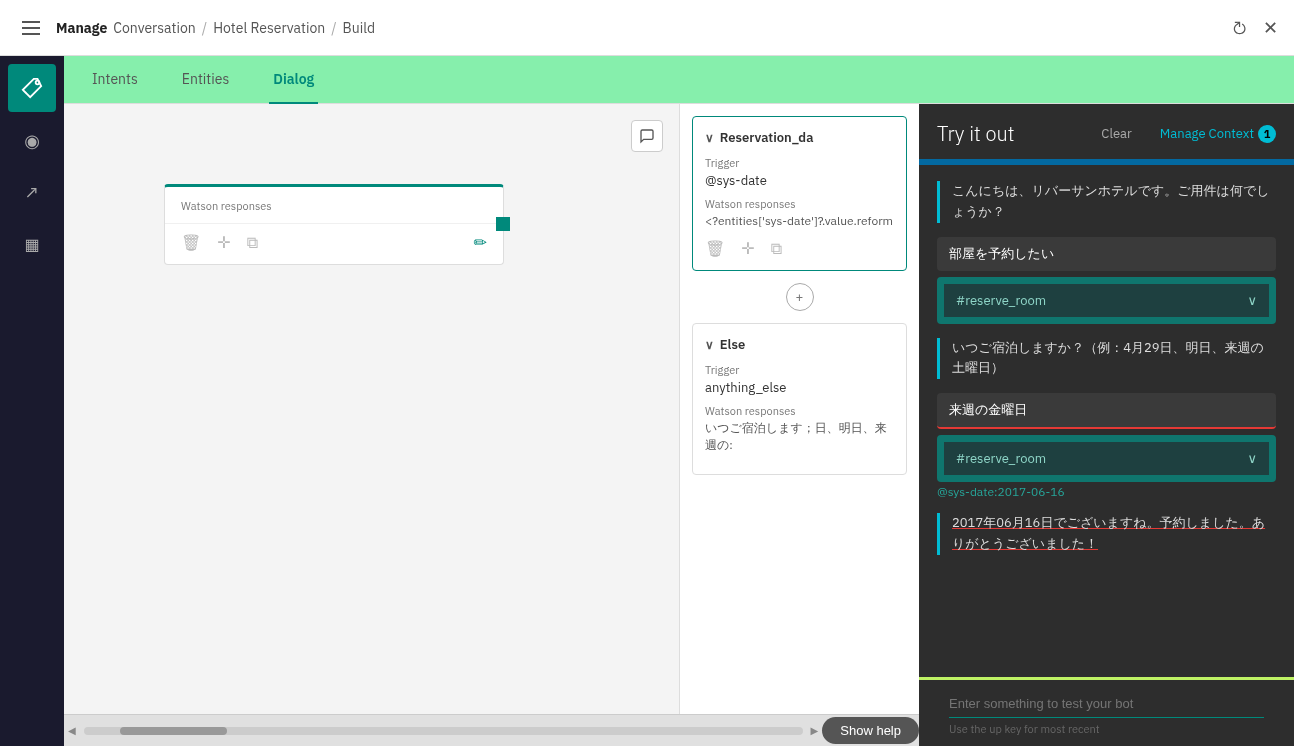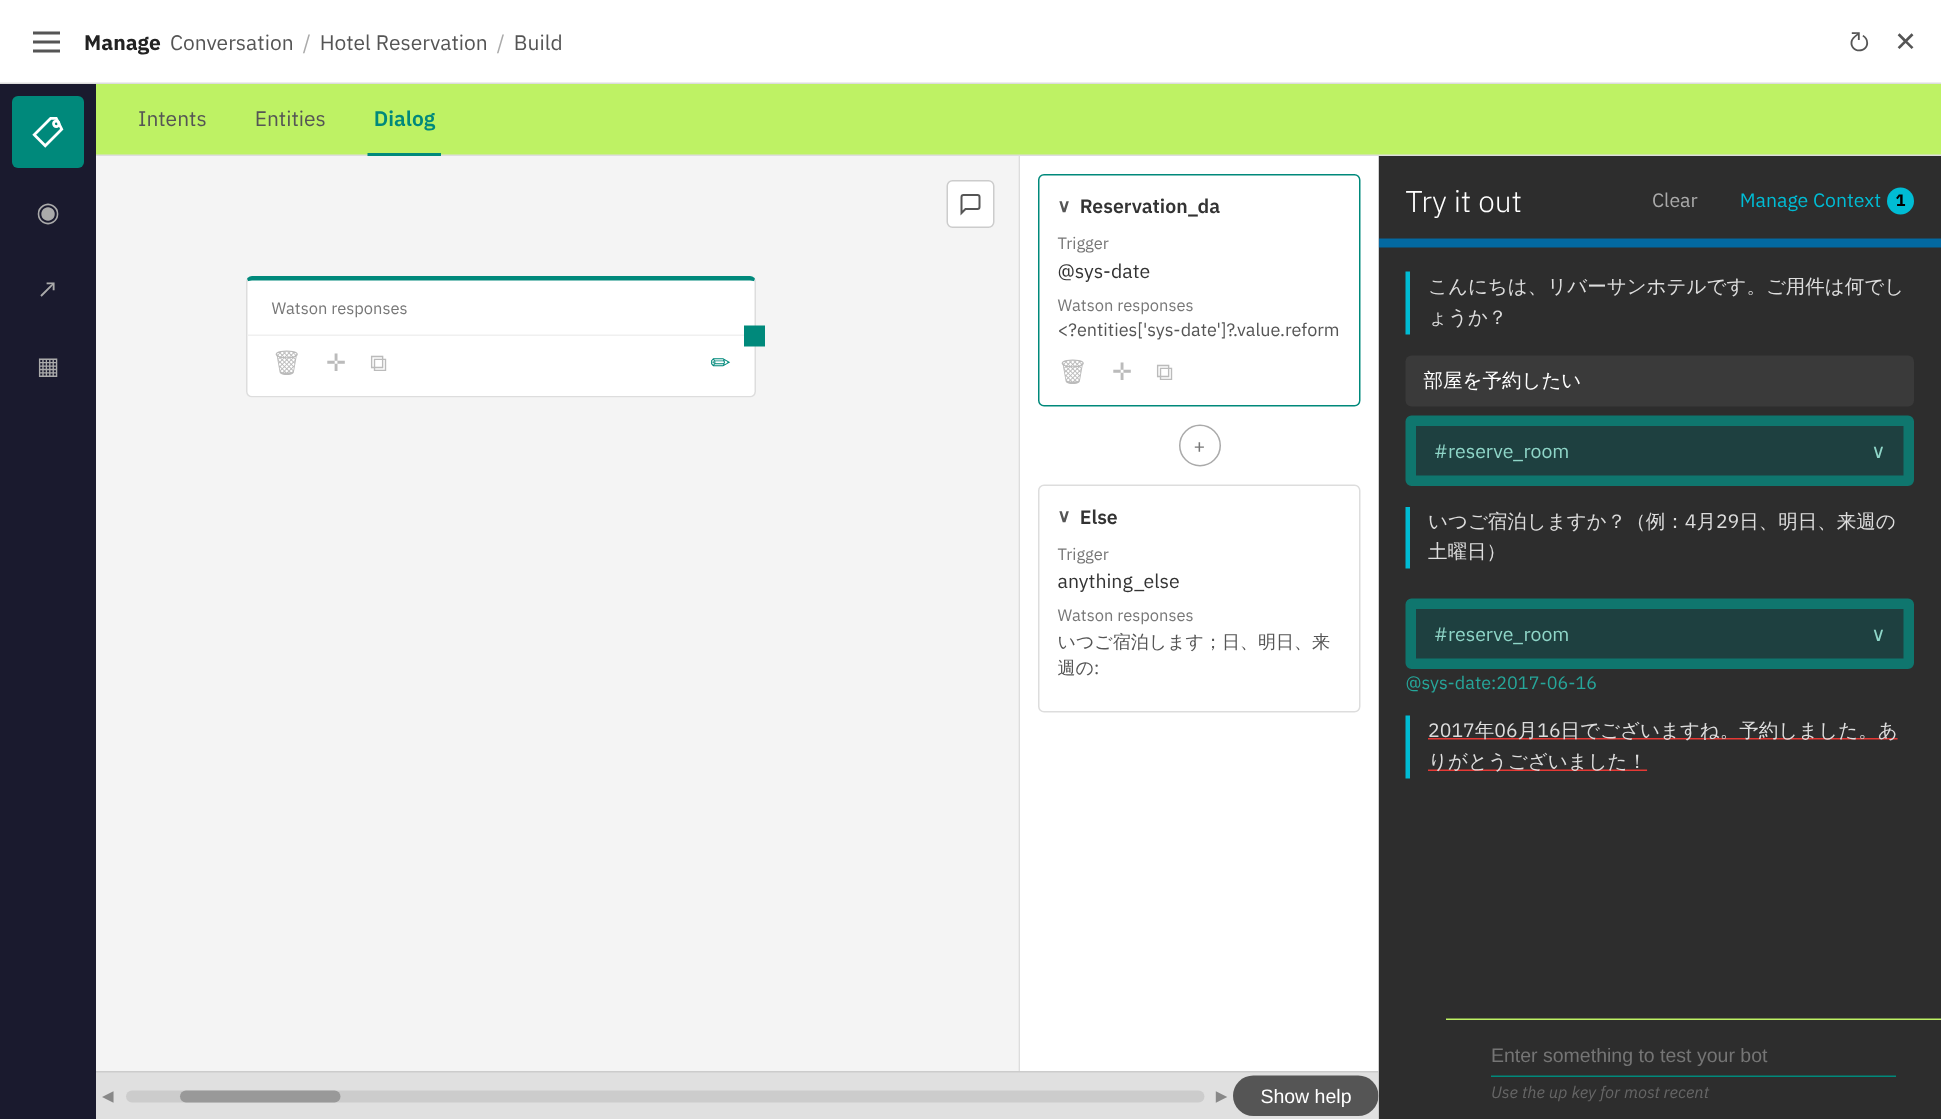--- a/index.html
+++ b/index.html
@@ -30,22 +30,22 @@
     }
     .sidebar-item {
       width: 48px; height: 48px; display: flex; align-items: center; justify-content: center;
       cursor: pointer; border-radius: 4px; color: #aaa; font-size: 18px;
     }
     .sidebar-item.active { background: #00897b; color: #fff; }
 
     
     .content-area { display: flex; flex-direction: column; flex: 1; overflow: hidden; }
     .tab-bar {
-      background: #bef264; border-bottom: 1px solid #ddd;
-      display: flex; align-items: center; padding: 0 24px; height: 48px; gap: 24px;
+      background: #86efac; border-bottom: 1px solid #ddd;
+      display: flex; align-items: center; padding: 0 24px; height: 48px; gap: 36px;
     }
     .tab {
       font-size: 14px; color: #555; padding: 0 4px; height: 48px;
       display: flex; align-items: center; cursor: pointer; border-bottom: 2px solid transparent;
     }
     .tab.active { color: #00897b; border-bottom: 2px solid #00897b; font-weight: 600; }
 
     
     .workspace { display: flex; flex: 1; overflow: hidden; }
 
@@ -108,26 +108,26 @@
     .select-chevron { color: #8fd6c8; }
     .user-input-bubble {
       background: #3a3a3a; border-radius: 4px; padding: 8px 12px;
       color: #fff; font-size: 13px; border-bottom: 2px solid #e53935;
     }
     .context-tag { color: #26a69a; font-size: 12px; margin-top: 2px; }
 
     .bot-underlined { border-left: 3px solid #00bcd4; padding-left: 12px; color: #ddd; font-size: 13px; line-height: 1.6; }
     .bot-underlined .underline { text-decoration: underline; text-decoration-color: #e53935; }
 
-    .try-footer { padding: 10px 30px; border-top: 1px solid #bef264; margin-left: 45px; }
+    .try-footer { padding: 10px 30px; border-top: 3px solid #bef264; }
     .try-input-field {
       width: 100%; background: transparent; border: none; border-bottom: 1px solid #00897b;
       color: #aaa; font-size: 13px; outline: none; padding: 6px 0;
     }
-    .try-hint { color: #666; font-size: 11px; margin-top: 4px; font-style: italic; }
+    .try-hint { color: #666; font-size: 11px; margin-top: 4px; }
     .show-help-btn {
       background: #555; color: #fff; border: none; border-radius: 16px;
       padding: 6px 18px; font-size: 13px; cursor: pointer;
     }
 
     
     .canvas-main { display: flex; flex: 1; overflow: hidden; }
     .canvas-left { flex: 1; overflow: auto; padding: 20px; position: relative; }
     .canvas-right-col { width: 240px; border-left: 1px solid #ddd; overflow: auto; padding: 12px; background: #fff; }
 
@@ -337,20 +337,23 @@
                 <span>#reserve_room</span>
                 <span class="select-chevron">∨</span>
               </div>
             </div>
 
             <div class="bot-message">
               いつご宿泊しますか？（例：4月29日、明日、来週の土曜日）
             </div>
 
             <div>
+              <div class="user-input-bubble">
+                来週の金曜日
+              </div>
               <div class="select-box">
                 <span>#reserve_room</span>
                 <span class="select-chevron">∨</span>
               </div>
               <div class="context-tag">@sys-date:2017-06-16</div>
             </div>
 
             <div class="bot-underlined">
               <span class="underline">2017年06月16日でございますね。予約しました。ありがとうございました！</span>
             </div>

